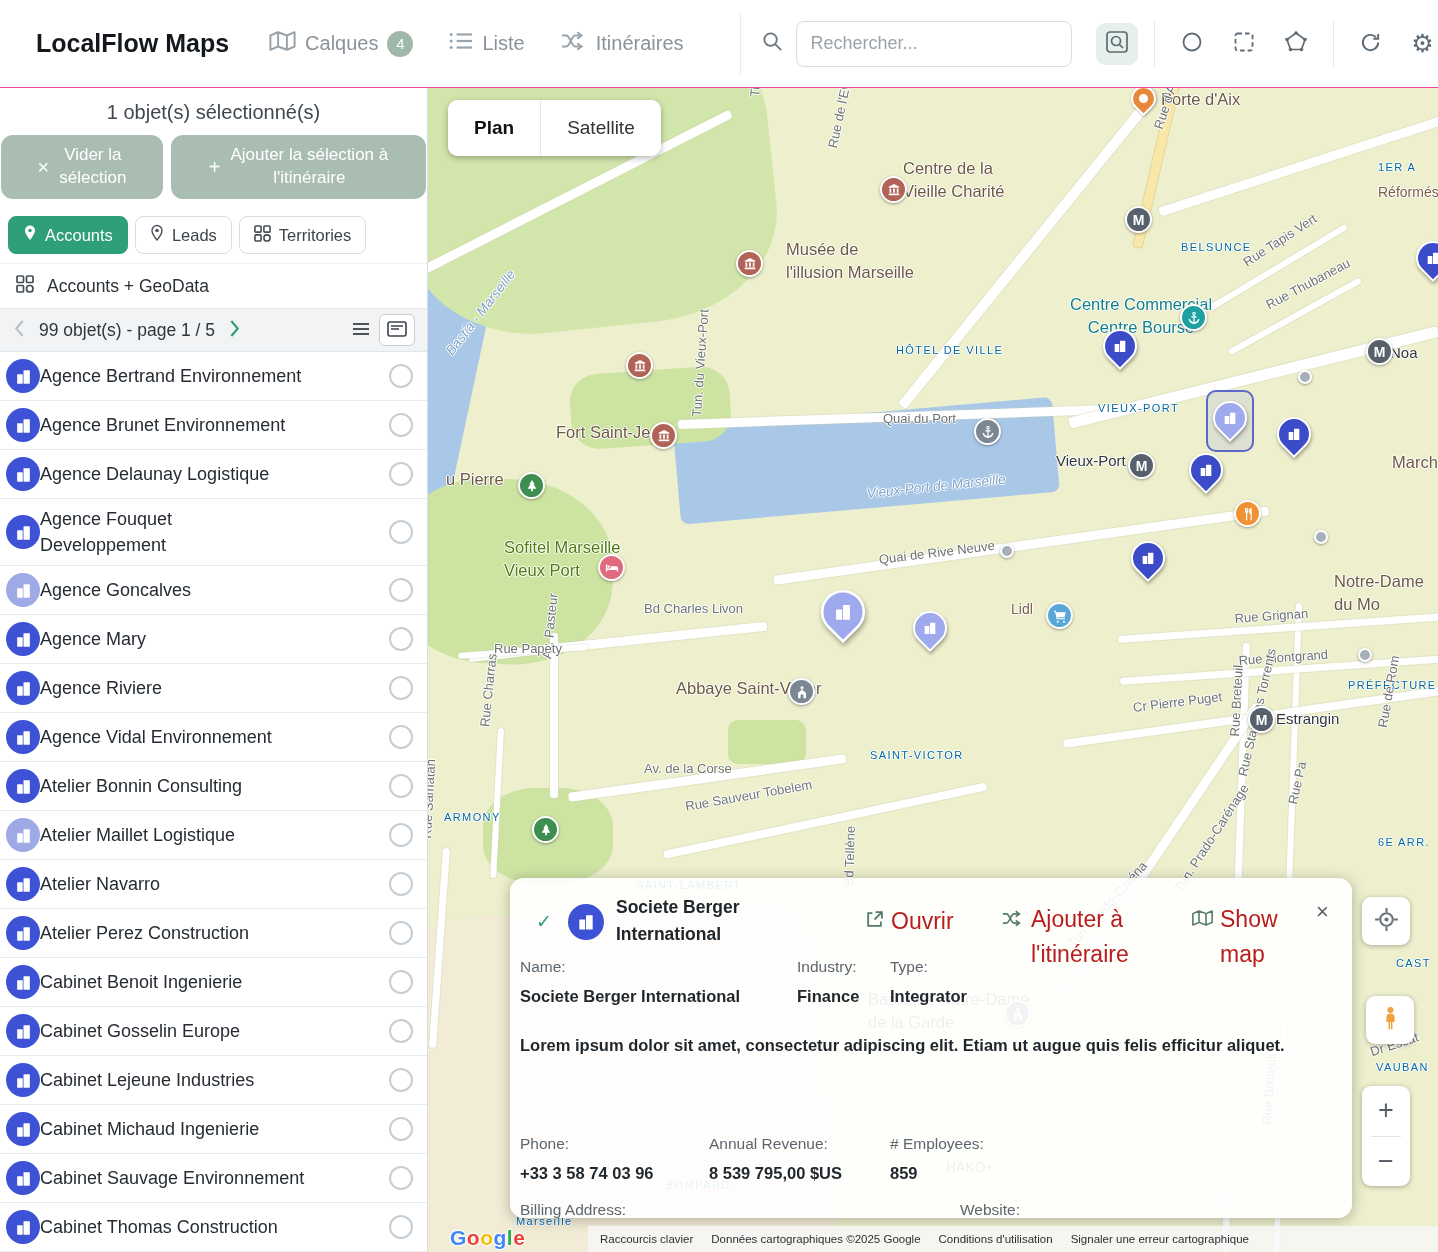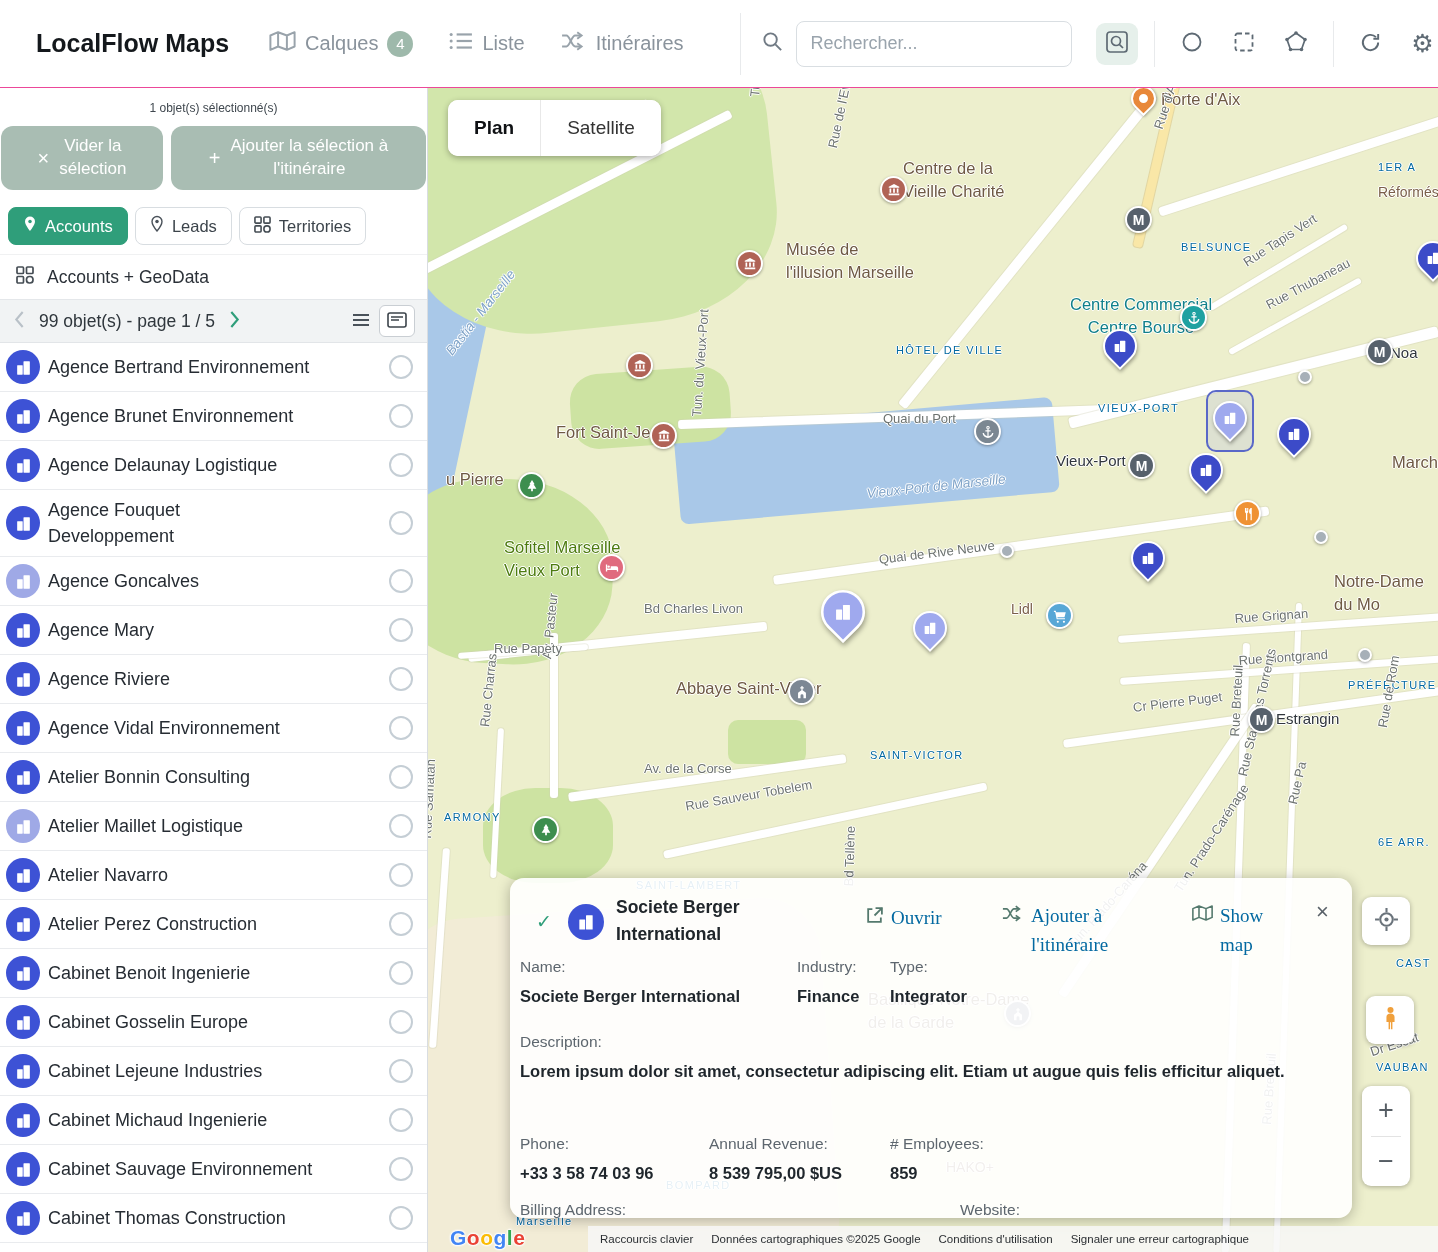--- a/index.html
+++ b/index.html
@@ -20,21 +20,21 @@
                 padding:0 14px;color:#333;outline:none;font-family:inherit;}
   .search input::placeholder{color:#9aa4ad;}
   .tools{display:flex;align-items:center;gap:10px;margin-left:24px;}
   .tbtn{width:42px;height:42px;border-radius:9px;display:flex;align-items:center;justify-content:center;
         border:none;background:transparent;cursor:pointer;padding:0;}
   .tbtn.active{background:#e6f0eb;}
   .gear-char{font-size:25px;color:#5e6a74;line-height:1;}
   
   .sidebar{position:absolute;top:88px;left:0;width:428px;bottom:0;background:#fff;
            border-right:1px solid #d9dde1;box-sizing:border-box;overflow:hidden;z-index:40;}
-  .sel-status{text-align:center;font-size:12px;color:#3f474e;padding:13px 0 11px;}
+  .sel-status{text-align:center;font-size:20px;color:#3f474e;padding:13px 0 11px;}
   .sel-actions{display:flex;gap:8px;padding:0 1px;margin-bottom:4px;}
   .sel-btn{background:#a9bdb3;color:#fff;border:none;border-radius:12px;height:64px;font-size:17px;
            display:flex;align-items:center;justify-content:center;gap:10px;cursor:pointer;font-family:inherit;}
   .sel-btn .bt{white-space:pre-line;text-align:center;line-height:1.35;}
   .sel-btn.clear{flex:0 0 162px;}
   .sel-btn.addroute{flex:1;}
   .sel-ic{font-size:20px;font-weight:400;}
   .tabs{display:flex;gap:7px;padding:13px 8px 9px;}
   .tab{height:38px;border-radius:8px;display:flex;align-items:center;gap:8px;padding:0 14px;
        font-size:16.5px;border:1px solid #d8dde1;background:#fff;color:#3c444b;cursor:pointer;font-family:inherit;}
@@ -42,21 +42,21 @@
   .geodata{display:flex;align-items:center;gap:13px;height:46px;border-top:1px solid #f0f1f2;
            border-bottom:1px solid #e4e7ea;padding:0 16px;font-size:17.5px;color:#2b3138;cursor:pointer;background:#fff;width:100%;box-sizing:border-box;border-left:none;border-right:none;font-family:inherit;}
   .pager{display:flex;align-items:center;height:42px;background:#f1f3f4;border-bottom:1px solid #e2e5e8;padding:0 12px;}
   .pager-text{font-size:17.5px;color:#2f363c;margin:0 12px;white-space:nowrap;}
   .pgbtn{background:none;border:none;padding:2px;display:flex;align-items:center;cursor:pointer;}
   .viewspacer{flex:1;}
   .view-btn{background:none;border:none;display:flex;align-items:center;justify-content:center;
             width:36px;height:32px;cursor:pointer;}
   .view-btn.boxed{background:#fff;border:1px solid #c9ced3;border-radius:6px;}
   .alist{overflow:hidden;}
-  .arow{display:flex;align-items:center;gap:8px;padding:7px 14px 7px 6px;border-bottom:1px solid #e9ebee;cursor:pointer;}
+  .arow{display:flex;align-items:center;gap:0;padding:7px 14px 7px 6px;border-bottom:1px solid #e9ebee;cursor:pointer;}
   .avatar{width:34px;height:34px;border-radius:50%;background:#3d52d5;flex:0 0 34px;
           display:flex;align-items:center;justify-content:center;}
   .avatar.muted{background:#9fa9e6;}
   .avatar svg{width:19px;height:19px;}
   .aname{flex:1;font-size:18px;color:#262c33;line-height:1.45;white-space:pre-line;}
   .radio{width:20px;height:20px;border-radius:50%;border:2px solid #c5ced5;flex:0 0 20px;background:#fff;}
   
   .map{position:absolute;top:88px;left:428px;right:0;bottom:0;background:#edefcd;overflow:hidden;z-index:10;}
   .water,.park,.hill,.road,.road-y{position:absolute;transform-origin:left top;}
   .water{background:#a9c8e8;}
@@ -107,22 +107,22 @@
   .mm.active{font-weight:700;color:#0f1114;}
   .mm + .mm{border-left:1px solid #e8e8e8;}
   
   .infocard{position:absolute;left:82px;top:790px;width:842px;height:340px;background:rgba(255,255,255,.9);
             border-radius:14px;box-shadow:0 2px 14px rgba(0,0,0,.28);z-index:25;}
   .ic-check{position:absolute;left:26px;top:32px;color:#2f9e7a;font-size:19px;font-weight:700;}
   .ic-avatar{position:absolute;left:58px;top:26px;width:36px;height:36px;border-radius:50%;background:#3d52d5;
              display:flex;align-items:center;justify-content:center;}
   .ic-avatar svg{width:20px;height:20px;}
   .ic-title{position:absolute;left:106px;top:16px;width:165px;font-size:17.5px;font-weight:700;color:#20262b;line-height:1.55;}
-  .ic-action{position:absolute;display:flex;align-items:flex-start;gap:7px;font-size:19px;color:#0369a1;
-             line-height:1.5;cursor:pointer;background:none;border:none;padding:0;text-align:left;font-family:Liberation Serif, serif;}
+  .ic-action{position:absolute;display:flex;align-items:flex-start;gap:7px;font-size:23px;color:#b91c1c;
+             line-height:1.5;cursor:pointer;background:none;border:none;padding:0;text-align:left;font-family:Liberation Sans, sans-serif;}
   .ic-action svg{margin-top:2px;flex:0 0 auto;}
   .ic-close{position:absolute;left:800px;top:22px;font-size:22px;color:#596168;background:none;border:none;cursor:pointer;line-height:1;font-family:inherit;}
   .fld{position:absolute;}
   .fl{font-size:15.5px;color:#5d666e;margin-bottom:8px;}
   .fv{font-size:16.5px;font-weight:700;color:#1f262c;line-height:1.55;}
   
   .ctl{position:absolute;background:#fff;border-radius:9px;box-shadow:0 1px 5px rgba(0,0,0,.3);
        display:flex;align-items:center;justify-content:center;z-index:28;border:none;cursor:pointer;}
   .ctl-locate{right:28px;top:809px;width:48px;height:48px;}
   .ctl-pegman{right:24px;top:908px;width:48px;height:48px;}
@@ -906,21 +906,20 @@
     </div>
     <div class="fld" style="left:287px;top:80px;">
       <div class="fl">Industry:</div>
       <div class="fv">Finance</div>
     </div>
     <div class="fld" style="left:380px;top:80px;">
       <div class="fl">Type:</div>
       <div class="fv">Integrator</div>
     </div>
     <div class="fld" style="left:10px;top:155px;width:780px;">
-      <div class="fl">Description:</div>
       <div class="fv">Lorem ipsum dolor sit amet, consectetur adipiscing elit. Etiam ut augue quis felis efficitur aliquet.</div>
     </div>
     <div class="fld" style="left:10px;top:257px;">
       <div class="fl">Phone:</div>
       <div class="fv">+33 3 58 74 03 96</div>
     </div>
     <div class="fld" style="left:199px;top:257px;">
       <div class="fl">Annual Revenue:</div>
       <div class="fv">8 539 795,00 $US</div>
     </div>

